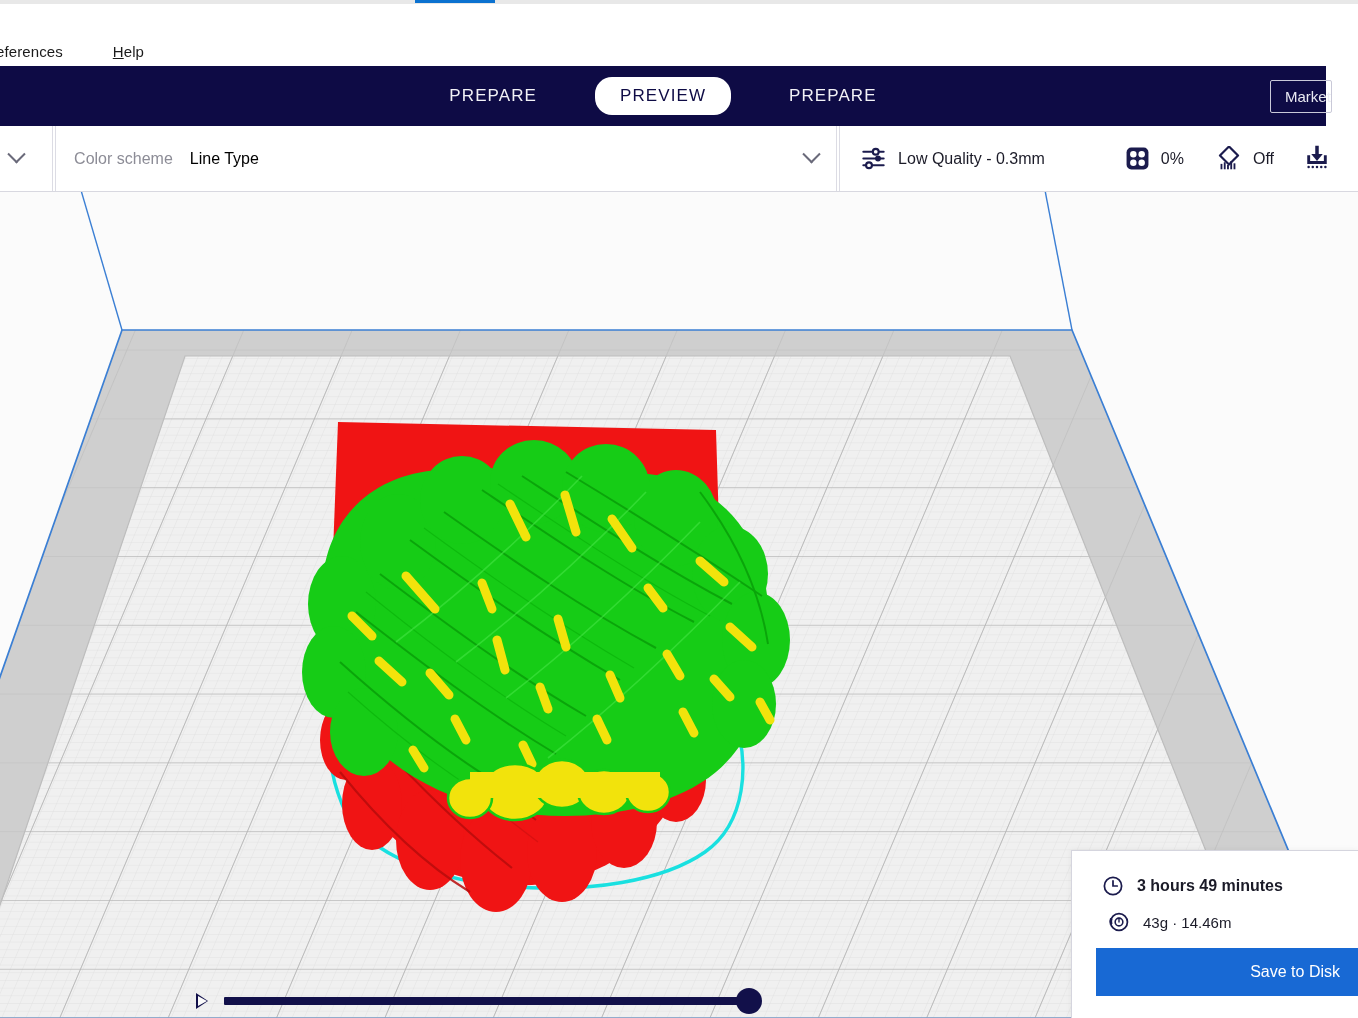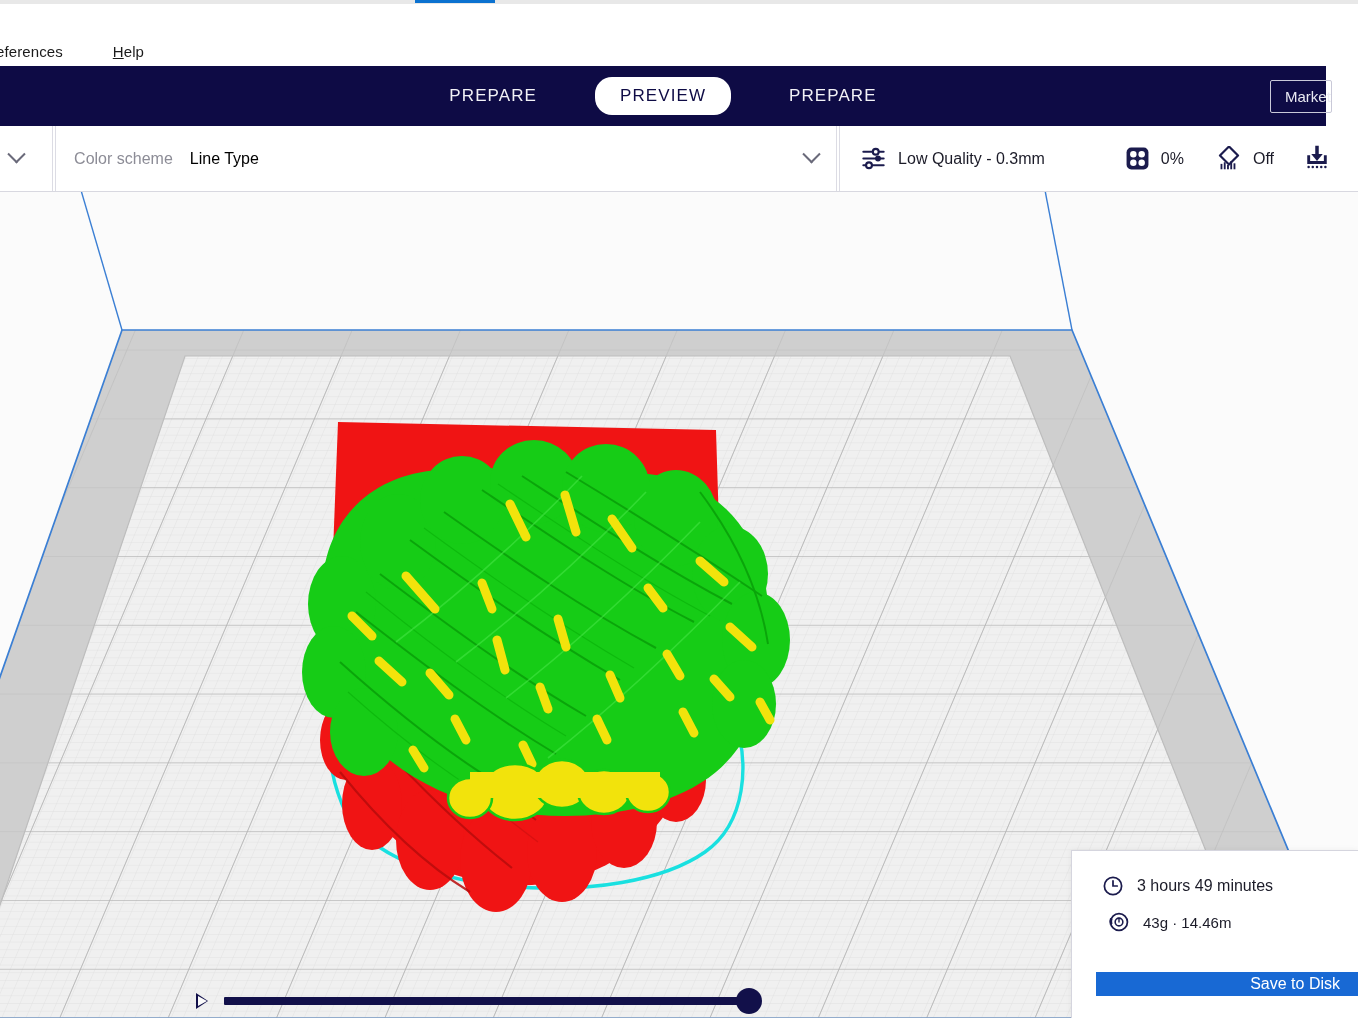--- a/index.html
+++ b/index.html
@@ -139,24 +139,24 @@
     position: absolute; right: 0; bottom: 0; width: 287px; height: 168px;
     background: #ffffff; border: 1px solid #d5d5de; border-right: none;
     border-bottom: none;
     box-shadow: 0 0 6px rgba(0,0,0,.06);
   }
   .info-row {
     display: flex; align-items: center; gap: 13px; padding: 0 0 0 30px;
   }
   .info-row.time { margin-top: 24px; }
   .info-row.mat  { margin-top: 14px; padding-left: 36px; }
-  .info-time-text { font-size: 16px; font-weight: normal; color: #1b1b28; }
+  .info-time-text { font-size: 16px; font-weight: bold; color: #1b1b28; }
   .info-mat-text  { font-size: 15px; color: #1b1b28; }
   .save-to-disk {
-    position: absolute; left: 24px; right: 0; bottom: 22px; height: 24px;
+    position: absolute; left: 24px; right: 0; bottom: 22px; height: 48px;
     background: #1869d4; color: #ffffff; border: none;
     font-size: 16px; text-align: right; padding-right: 18px;
     cursor: pointer; font-family: "Liberation Sans", sans-serif; margin-top: 28px;
   }
 </style>
 </head>
 <body>
 
 <div id="app">
 

